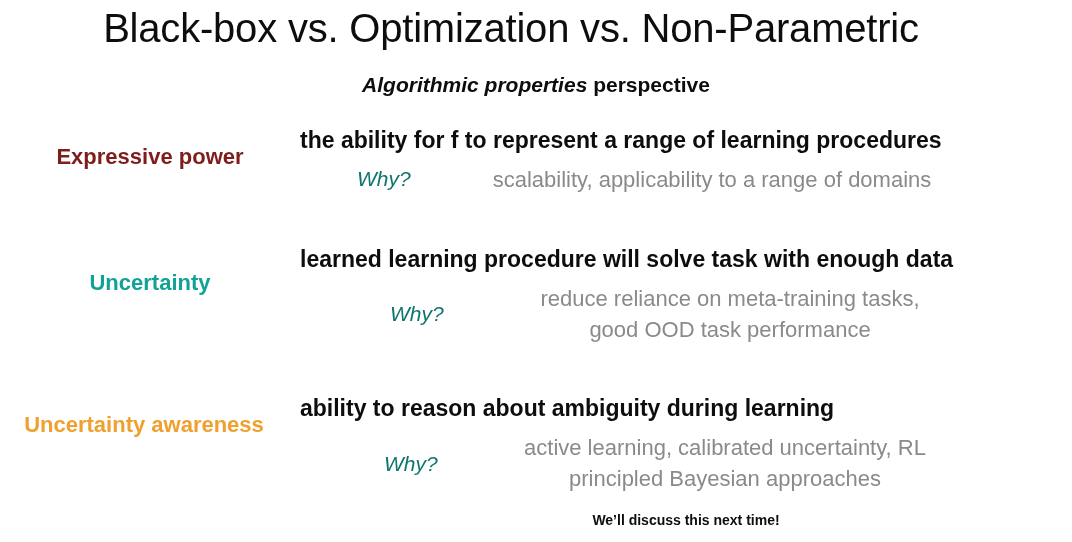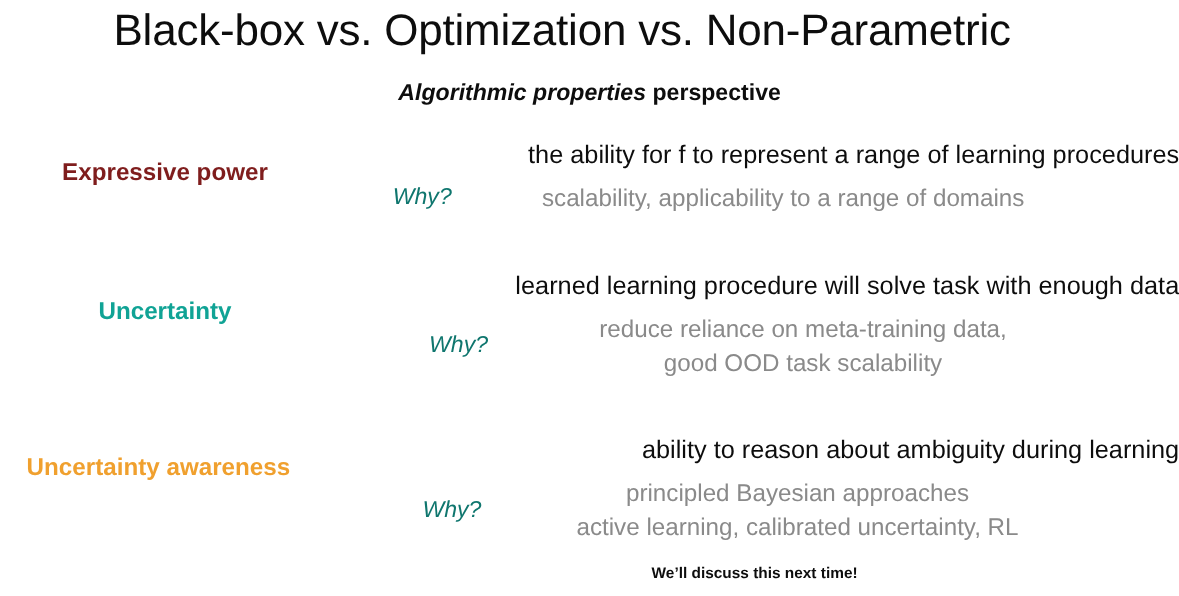--- a/index.html
+++ b/index.html
@@ -76,24 +76,24 @@
     font-weight: 700;
     white-space: nowrap;
   }
   .row-body {
     position: absolute;
     left: 300px;
     width: 772px;
   }
 
   .main-line {
-    text-align: right;
+    text-align: left;
     font-size: 23px;
     line-height: 32px;
-    font-weight: 400;
+    font-weight: 700;
     color: #0d0d0d;
     white-space: nowrap;
   }
 
   .why-wrap {
     position: relative;
     display: block;
   }
   .why-tag {
     position: absolute;
@@ -165,35 +165,35 @@
     </div>
   </div>
 
   <div class="row" id="row-consistency">
     <div class="row-label" style="color: rgb(16, 163, 149);">Uncertainty</div>
     <div class="row-body">
       <div class="main-line">learned learning procedure will solve task with enough data</div>
       <div class="why-wrap">
         <div class="why-tag">Why?</div>
         <div class="why-reason">
-          <div class="why-text">reduce reliance on meta-training data,</div>
-          <div class="why-text">good OOD task scalability</div>
+          <div class="why-text">reduce reliance on meta-training tasks,</div>
+          <div class="why-text">good OOD task performance</div>
         </div>
       </div>
     </div>
   </div>
 
   <div class="row" id="row-uncertainty">
     <div class="row-label" style="color: rgb(240, 160, 46);">Uncertainty awareness</div>
     <div class="row-body">
       <div class="main-line">ability to reason about ambiguity during learning</div>
       <div class="why-wrap">
         <div class="why-tag">Why?</div>
         <div class="why-reason">
+          <div class="why-text">active learning, calibrated uncertainty, RL</div>
           <div class="why-text">principled Bayesian approaches</div>
-          <div class="why-text">active learning, calibrated uncertainty, RL</div>
         </div>
       </div>
       <div class="closing-line">We’ll discuss this next time!</div>
     </div>
   </div>
 
 </div>
 
 </body></html>

